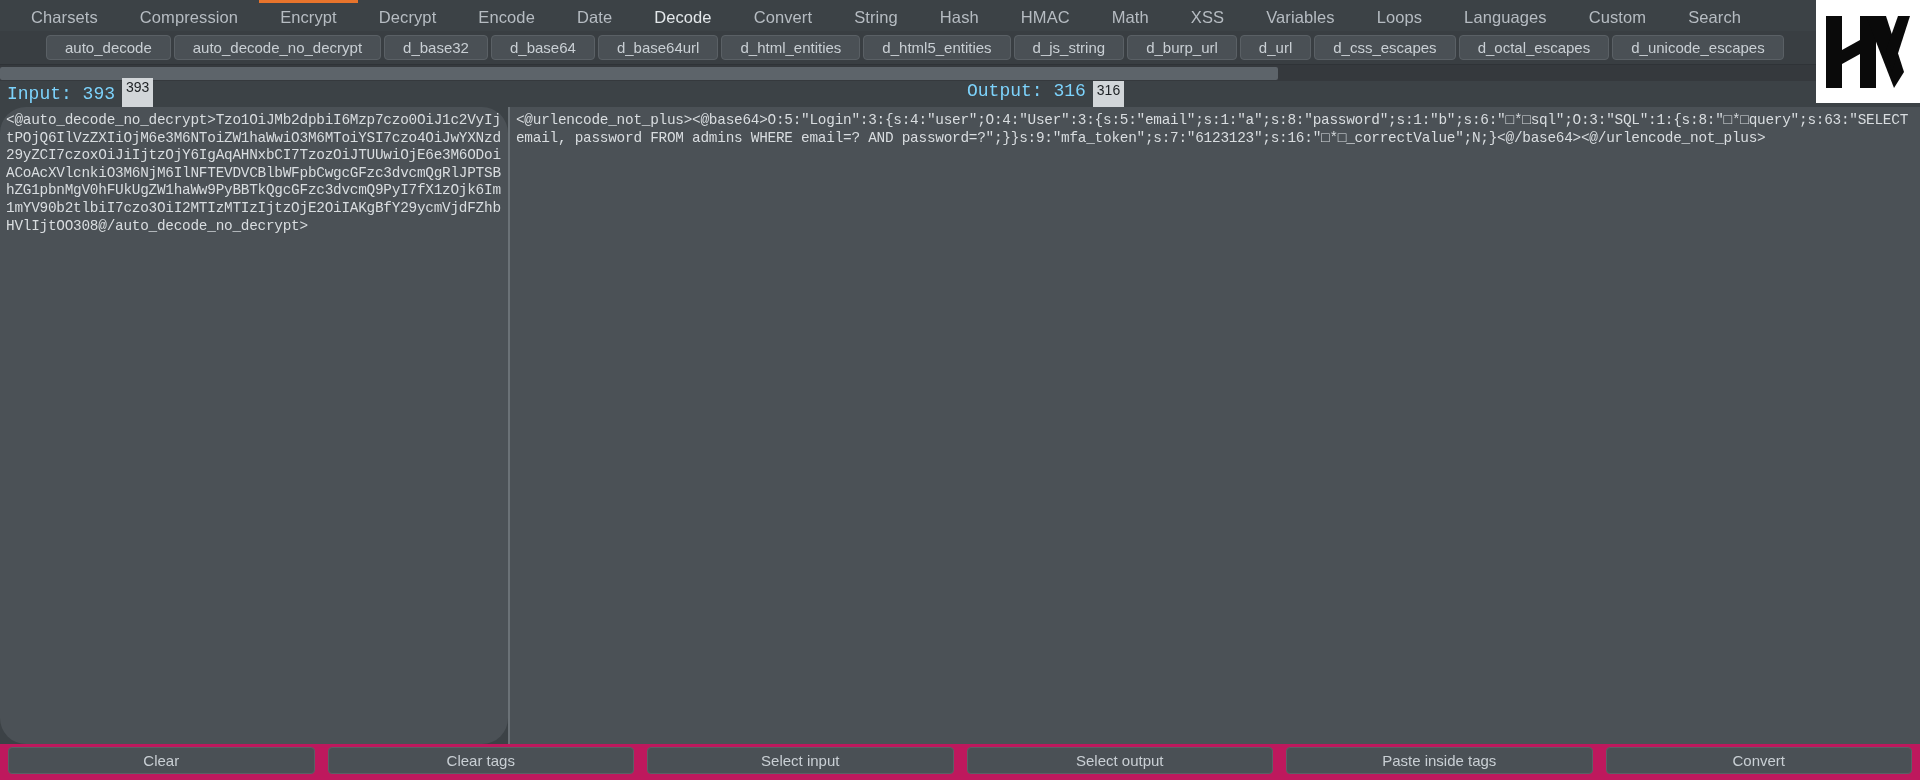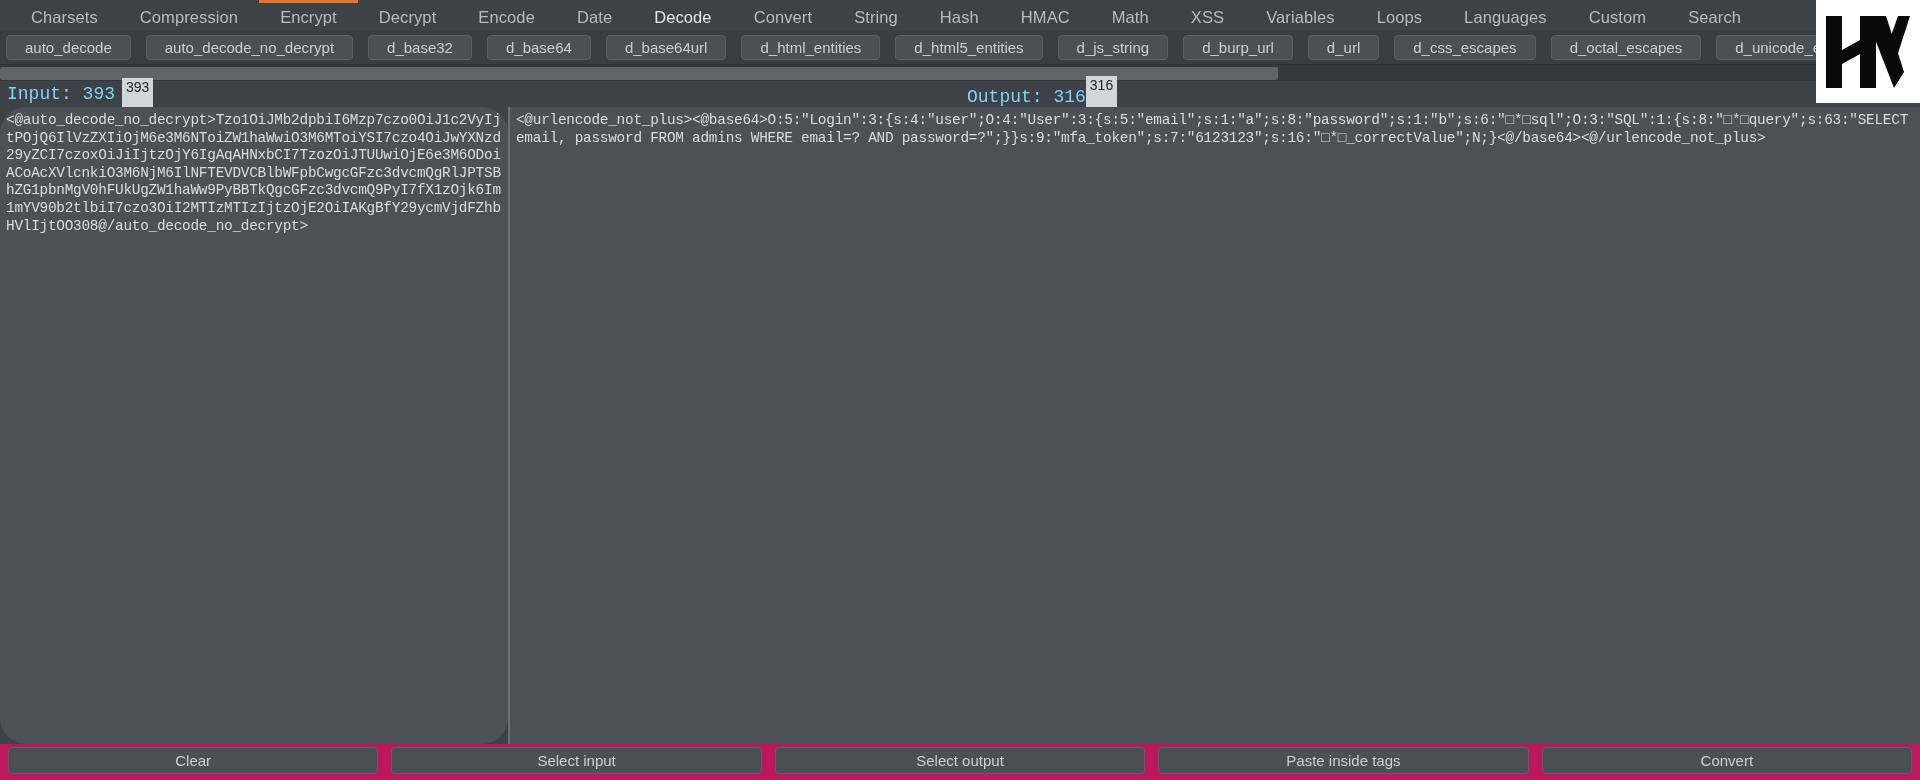--- a/index.html
+++ b/index.html
@@ -53,22 +53,23 @@
     background: #393e42;
     position: relative;
     flex: 0 0 auto;
     overflow: hidden;
   }
   .tagbar {
     display: flex;
     align-items: center;
     height: 33px;
     padding: 0 6px;
-    gap: 15px;
+    gap: 3px;
     white-space: nowrap;
+    margin-left: 40px;
   }
   .tag-btn {
     height: 25px;
     background: #4a5055;
     border: 1px solid #5a6065;
     border-radius: 4px;
     color: #c9cfd4;
     font-size: 15px;
     display: flex;
     align-items: center;
@@ -106,22 +107,23 @@
   .label-left {
     width: 960px;
     display: flex;
     align-items: center;
     padding-left: 7px;
     gap: 7px;
   }
   .label-right {
     flex: 1;
     display: flex;
-    align-items: flex-end;
+    align-items: flex-start;
     padding-left: 7px;
+    gap: 7px;
   }
   .io-label {
     font-size: 18px;
     color: #7dd3fc;
     white-space: nowrap;
     font-family: Liberation Mono, monospace;
   }
   .count-badge {
     background: #d2d6d9;
     color: #1d2124;
@@ -336,20 +338,23 @@
     <div class="editor-pane right">
       <pre class="editor-text">&lt;@urlencode_not_plus&gt;&lt;@base64&gt;O:5:"Login":3:{s:4:"user";O:4:"User":3:{s:5:"email";s:1:"a";s:8:"password";s:1:"b";s:6:"□*□sql";O:3:"SQL":1:{s:8:"□*□query";s:63:"SELECT email, password FROM admins WHERE email=? AND password=?";}}s:9:"mfa_token";s:7:"6123123";s:16:"□*□_correctValue";N;}&lt;@/base64&gt;&lt;@/urlencode_not_plus&gt;</pre>
     </div>
   </div>
 
   <div class="btnbar" id="btnbar">
       <div class="bar-btn">
         <span>Clear</span>
       </div>
       <div class="bar-btn">
+        <span>Clear tags</span>
+      </div>
+      <div class="bar-btn">
         <span>Select input</span>
       </div>
       <div class="bar-btn">
         <span>Select output</span>
       </div>
       <div class="bar-btn">
         <span>Paste inside tags</span>
       </div>
       <div class="bar-btn">
         <span>Convert</span>

